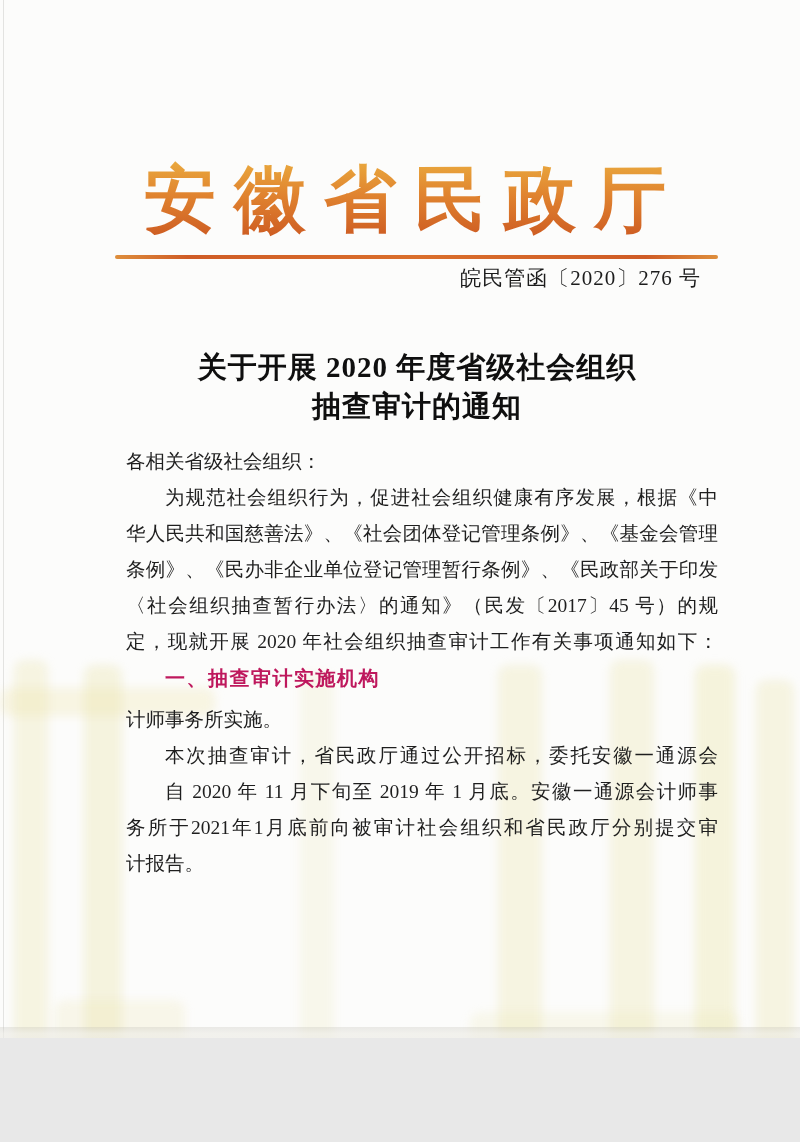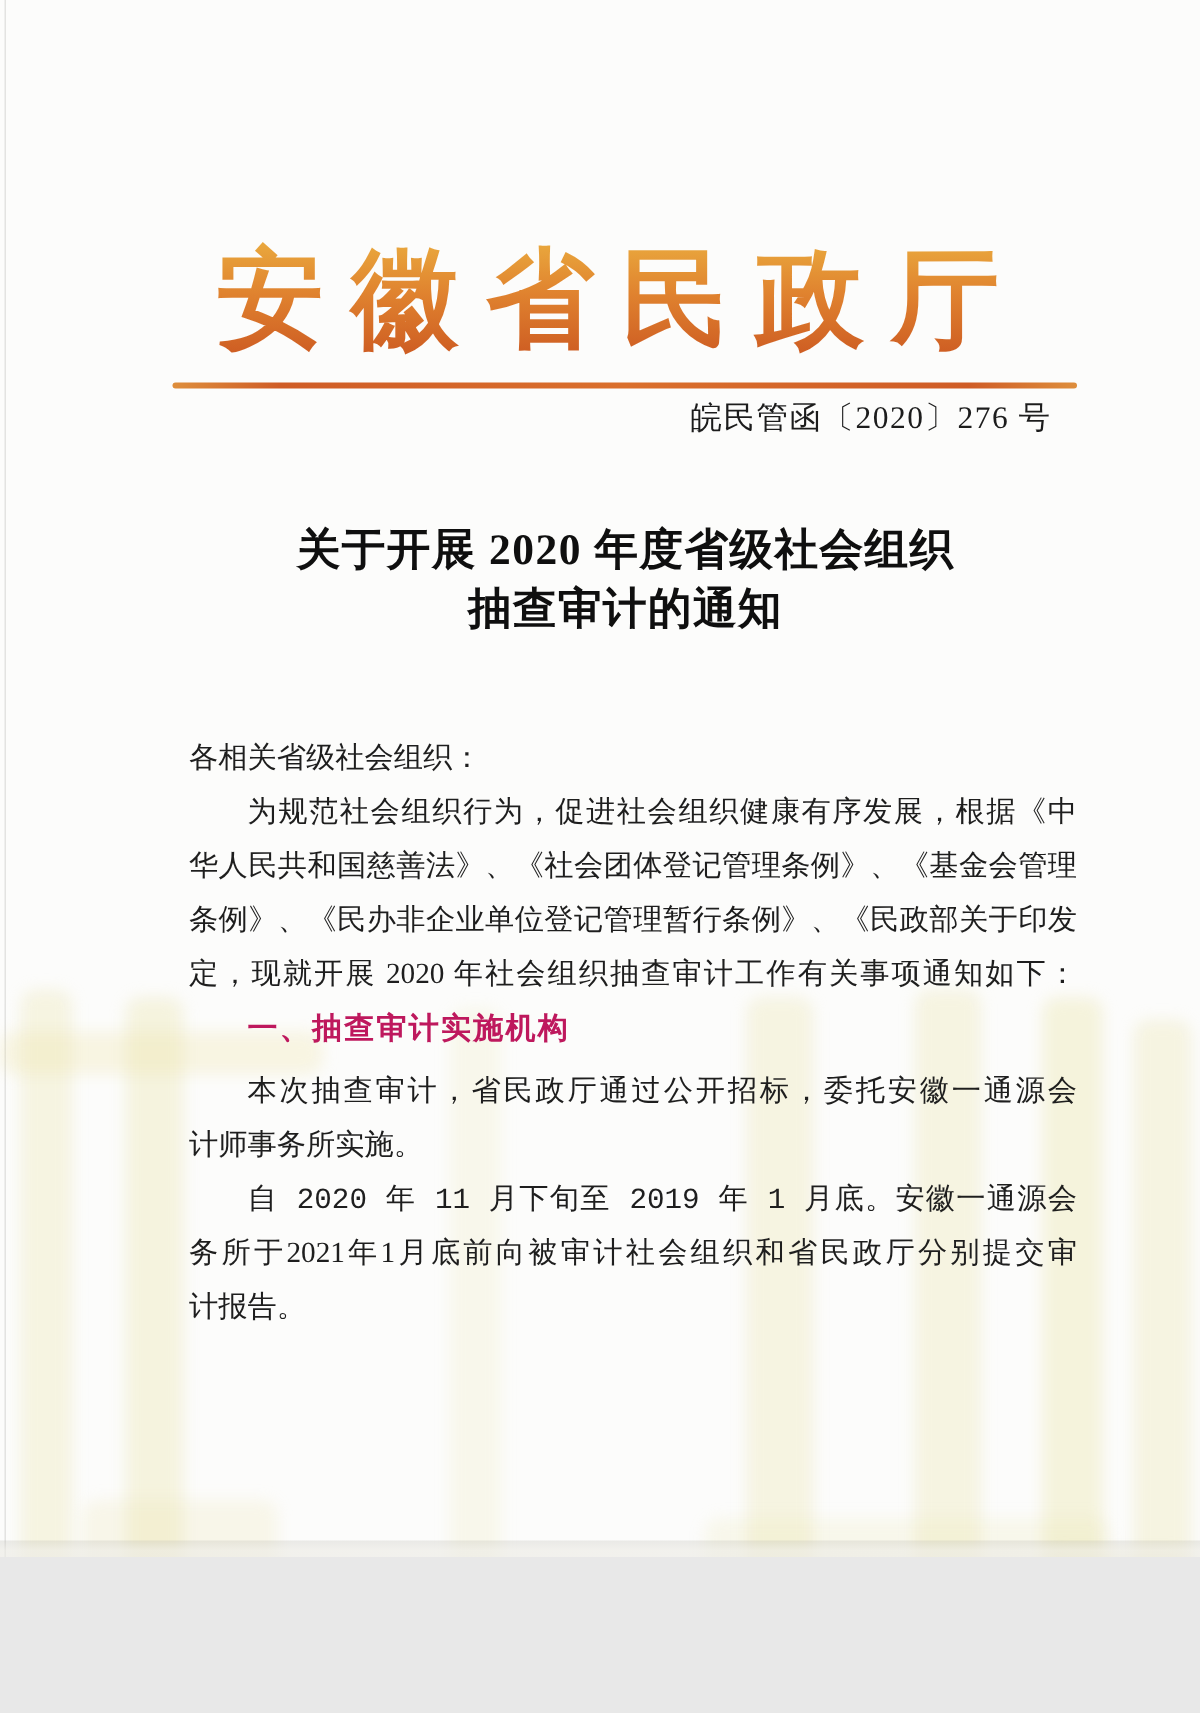--- a/index.html
+++ b/index.html
@@ -48,26 +48,26 @@
   }
   
   .notice-title{
     position:absolute;top:348px;left:0;right:0;
     text-align:center;transform:translateX(17px);
     font-size:29px;font-weight:bold;color:#0f0f0f;
     line-height:39px;letter-spacing:1px;
   }
   
   .body-text{
-    position:absolute;top:488px;left:126px;width:592px;
+    position:absolute;top:444px;left:126px;width:592px;
     font-size:19.5px;color:#1e1e1e;
   }
   .line{height:36px;line-height:36px;overflow:hidden;}
   .stretch{text-align:justify;text-align-last:justify;}
-  .indent{text-indent:39px;font-family:Liberation Mono, monospace;}
+  .indent{text-indent:39px;}
   .heading{
     font-family:"Liberation Sans","DejaVu Sans",sans-serif;
     font-weight:700;font-size:20px;letter-spacing:1.5px;
     color:#be185d;margin-bottom:6px;
   }
   .page-num{
     position:absolute;top:1060px;left:0;right:0;
     text-align:center;transform:translateX(21px);
     font-size:15px;color:#3d3d3d;
   }
@@ -99,24 +99,25 @@
   <div class="notice-title">
     <div>关于开展 2020 年度省级社会组织</div>
     <div>抽查审计的通知</div>
   </div>
 
   <div class="body-text">
     <div class="line">各相关省级社会组织：</div>
     <div class="line stretch indent">为规范社会组织行为，促进社会组织健康有序发展，根据《中</div>
     <div class="line stretch">华人民共和国慈善法》、《社会团体登记管理条例》、《基金会管理</div>
     <div class="line stretch">条例》、《民办非企业单位登记管理暂行条例》、《民政部关于印发</div>
+    <div class="line stretch">〈社会组织抽查暂行办法〉的通知》（民发〔2017〕45 号）的规</div>
     <div class="line stretch">定，现就开展 2020 年社会组织抽查审计工作有关事项通知如下：</div>
     <div class="line heading indent">一、抽查审计实施机构</div>
+    <div class="line">计师事务所实施。</div>
     <div class="line stretch indent">本次抽查审计，省民政厅通过公开招标，委托安徽一通源会</div>
-    <div class="line">计师事务所实施。</div>
     <div class="line stretch indent">自 2020 年 11 月下旬至 2019 年 1 月底。安徽一通源会计师事</div>
     <div class="line stretch">务所于2021年1月底前向被审计社会组织和省民政厅分别提交审</div>
     <div class="line">计报告。</div>
   </div>
 
   <div class="page-num">1</div>
 
   <div class="bottom-edge"></div>
 </div>
 

